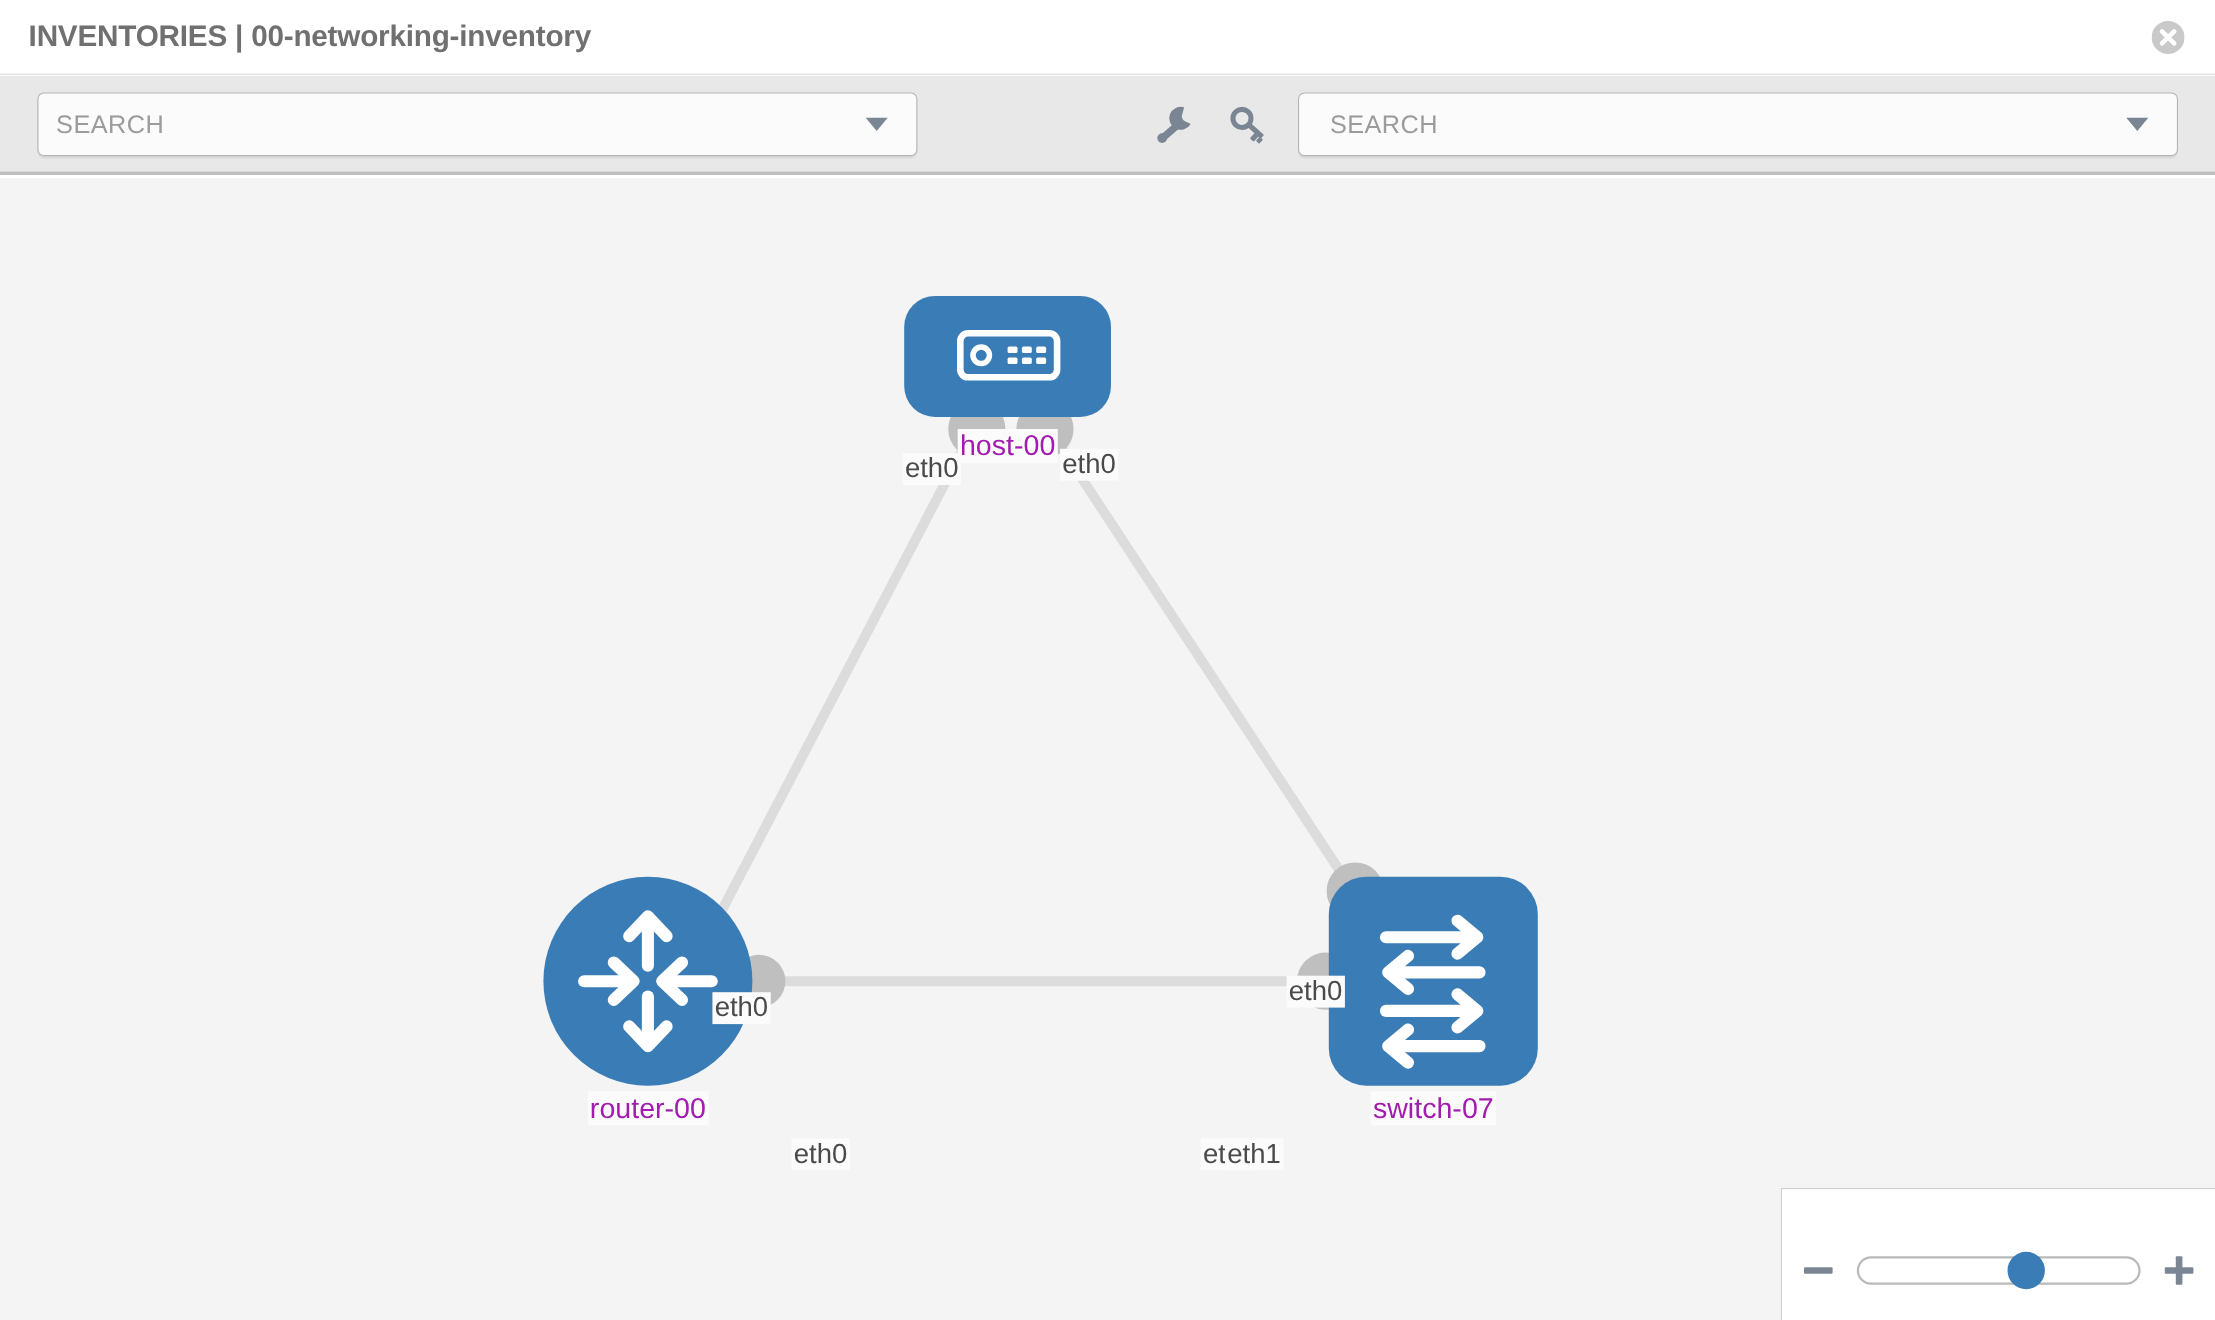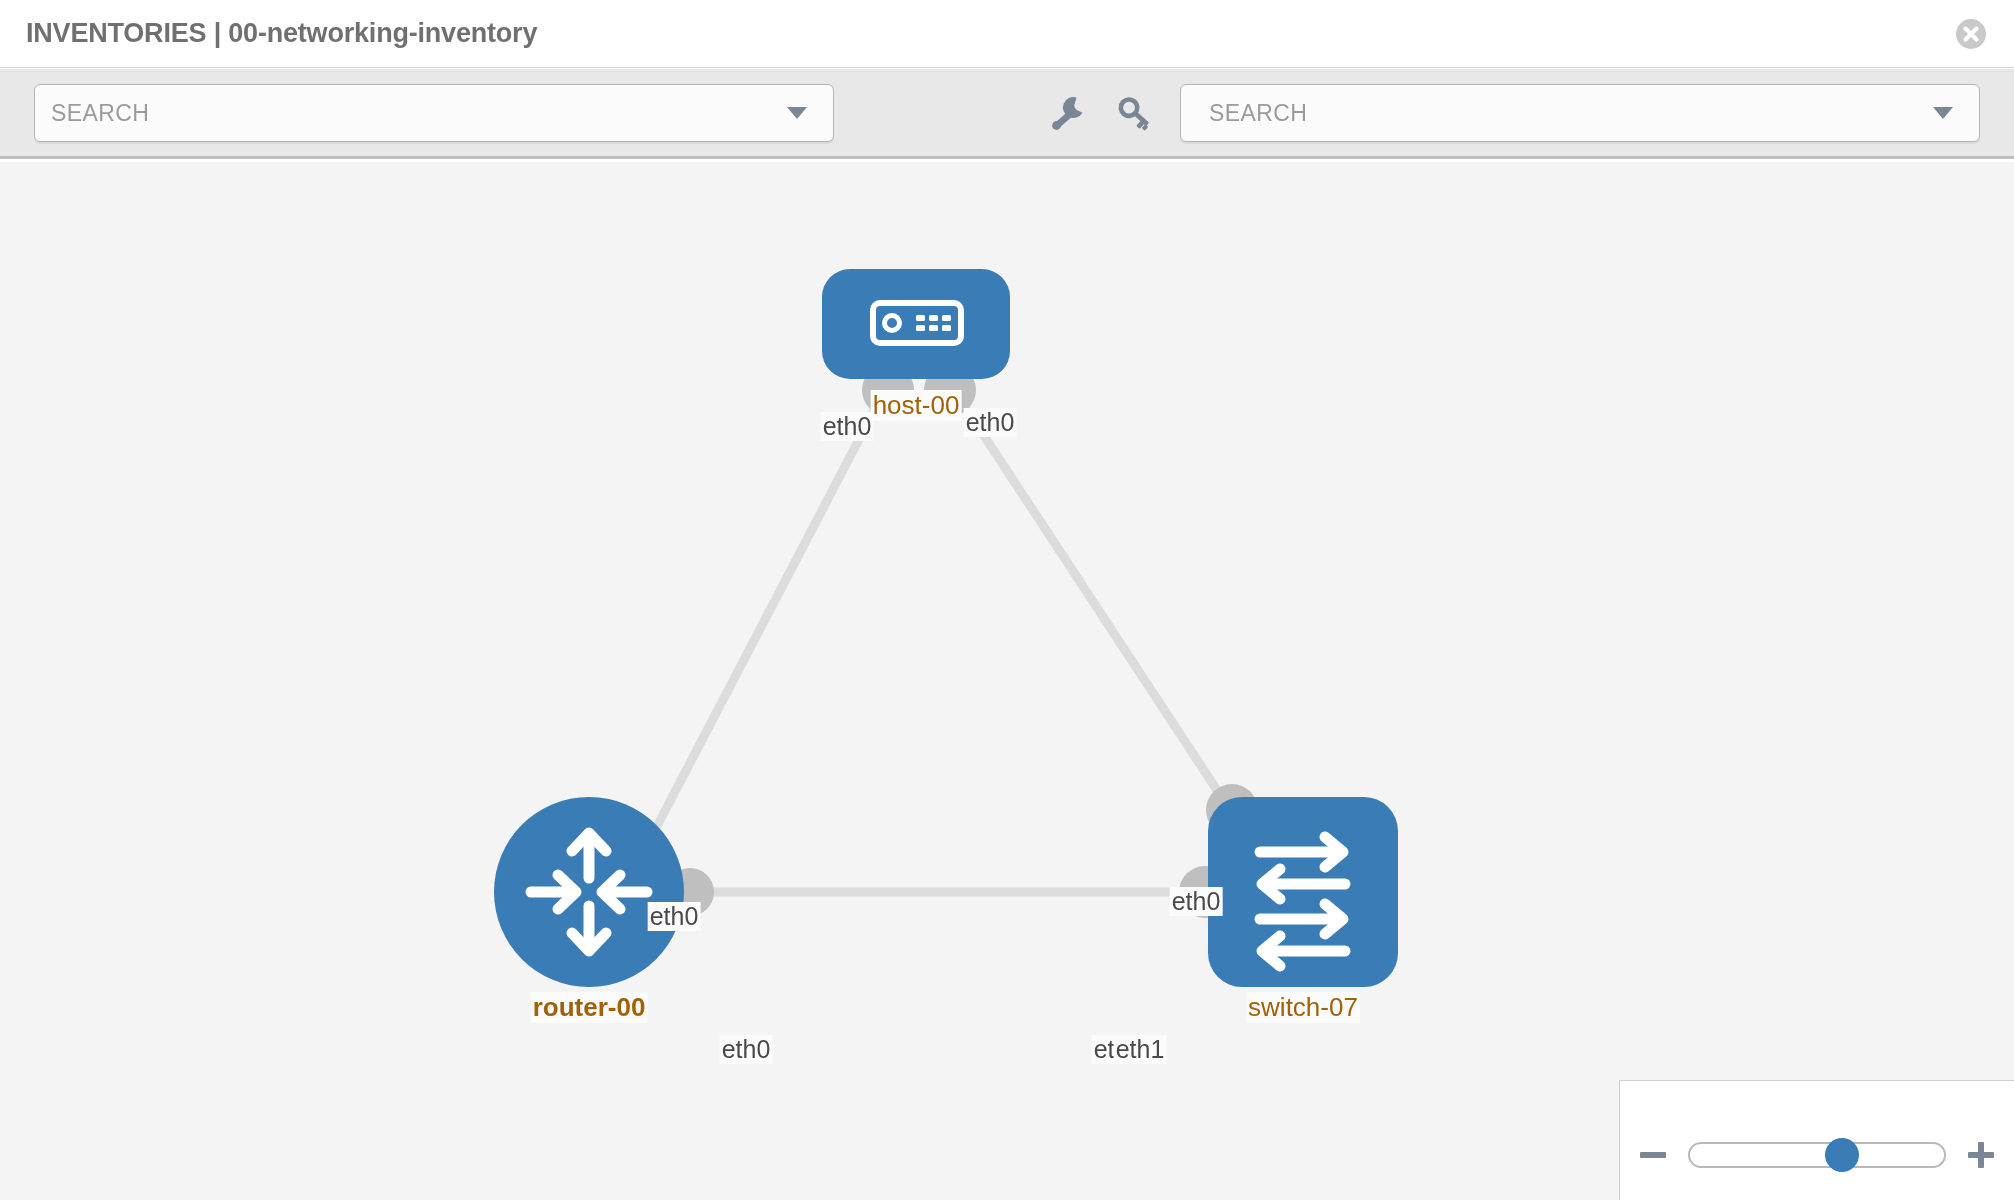--- a/index.html
+++ b/index.html
@@ -139,21 +139,21 @@
   .topology-svg {
     position: absolute;
     top: 0; left: 0;
     width: 2014px;
     height: 1038px;
   }
 
   .node-label {
     position: absolute;
     font-size: 26px;
-    color: #a16207;
+    color: #a21caf;
     background: #fbfbfb;
     white-space: nowrap;
     transform: translateX(-50%);
     padding: 0 2px;
   }
   .edge-label {
     position: absolute;
     font-size: 25px;
     color: #4a4a4a;
     background: #fbfbfb;
@@ -367,21 +367,21 @@
     <div class="edge-label" style="left:1196px; top:725px;">eth0</div>
 
     <div class="edge-label" style="left:746px; top:873px;">eth0</div>
 
     <div class="edge-label" style="left:1118px; top:873px;">eth0</div>
 
     <div class="edge-label" style="left:1140px; top:873px;">eth1</div>
 
     <div class="node-label" style="left:916px; top:228px;">host-00</div>
 
-    <div class="node-label" style="left:589px; top:830px;font-weight:bold;">router-00</div>
+    <div class="node-label" style="left:589px; top:830px;">router-00</div>
 
     <div class="node-label" style="left:1303px; top:830px;">switch-07</div>
 
     <div class="zoom-widget">
 
       <div class="zoom-row">
         <div class="zoom-minus"></div>
 
         <div class="zoom-track">
           <div class="zoom-thumb" id="zoom-thumb" style="left: 60%;"></div>

